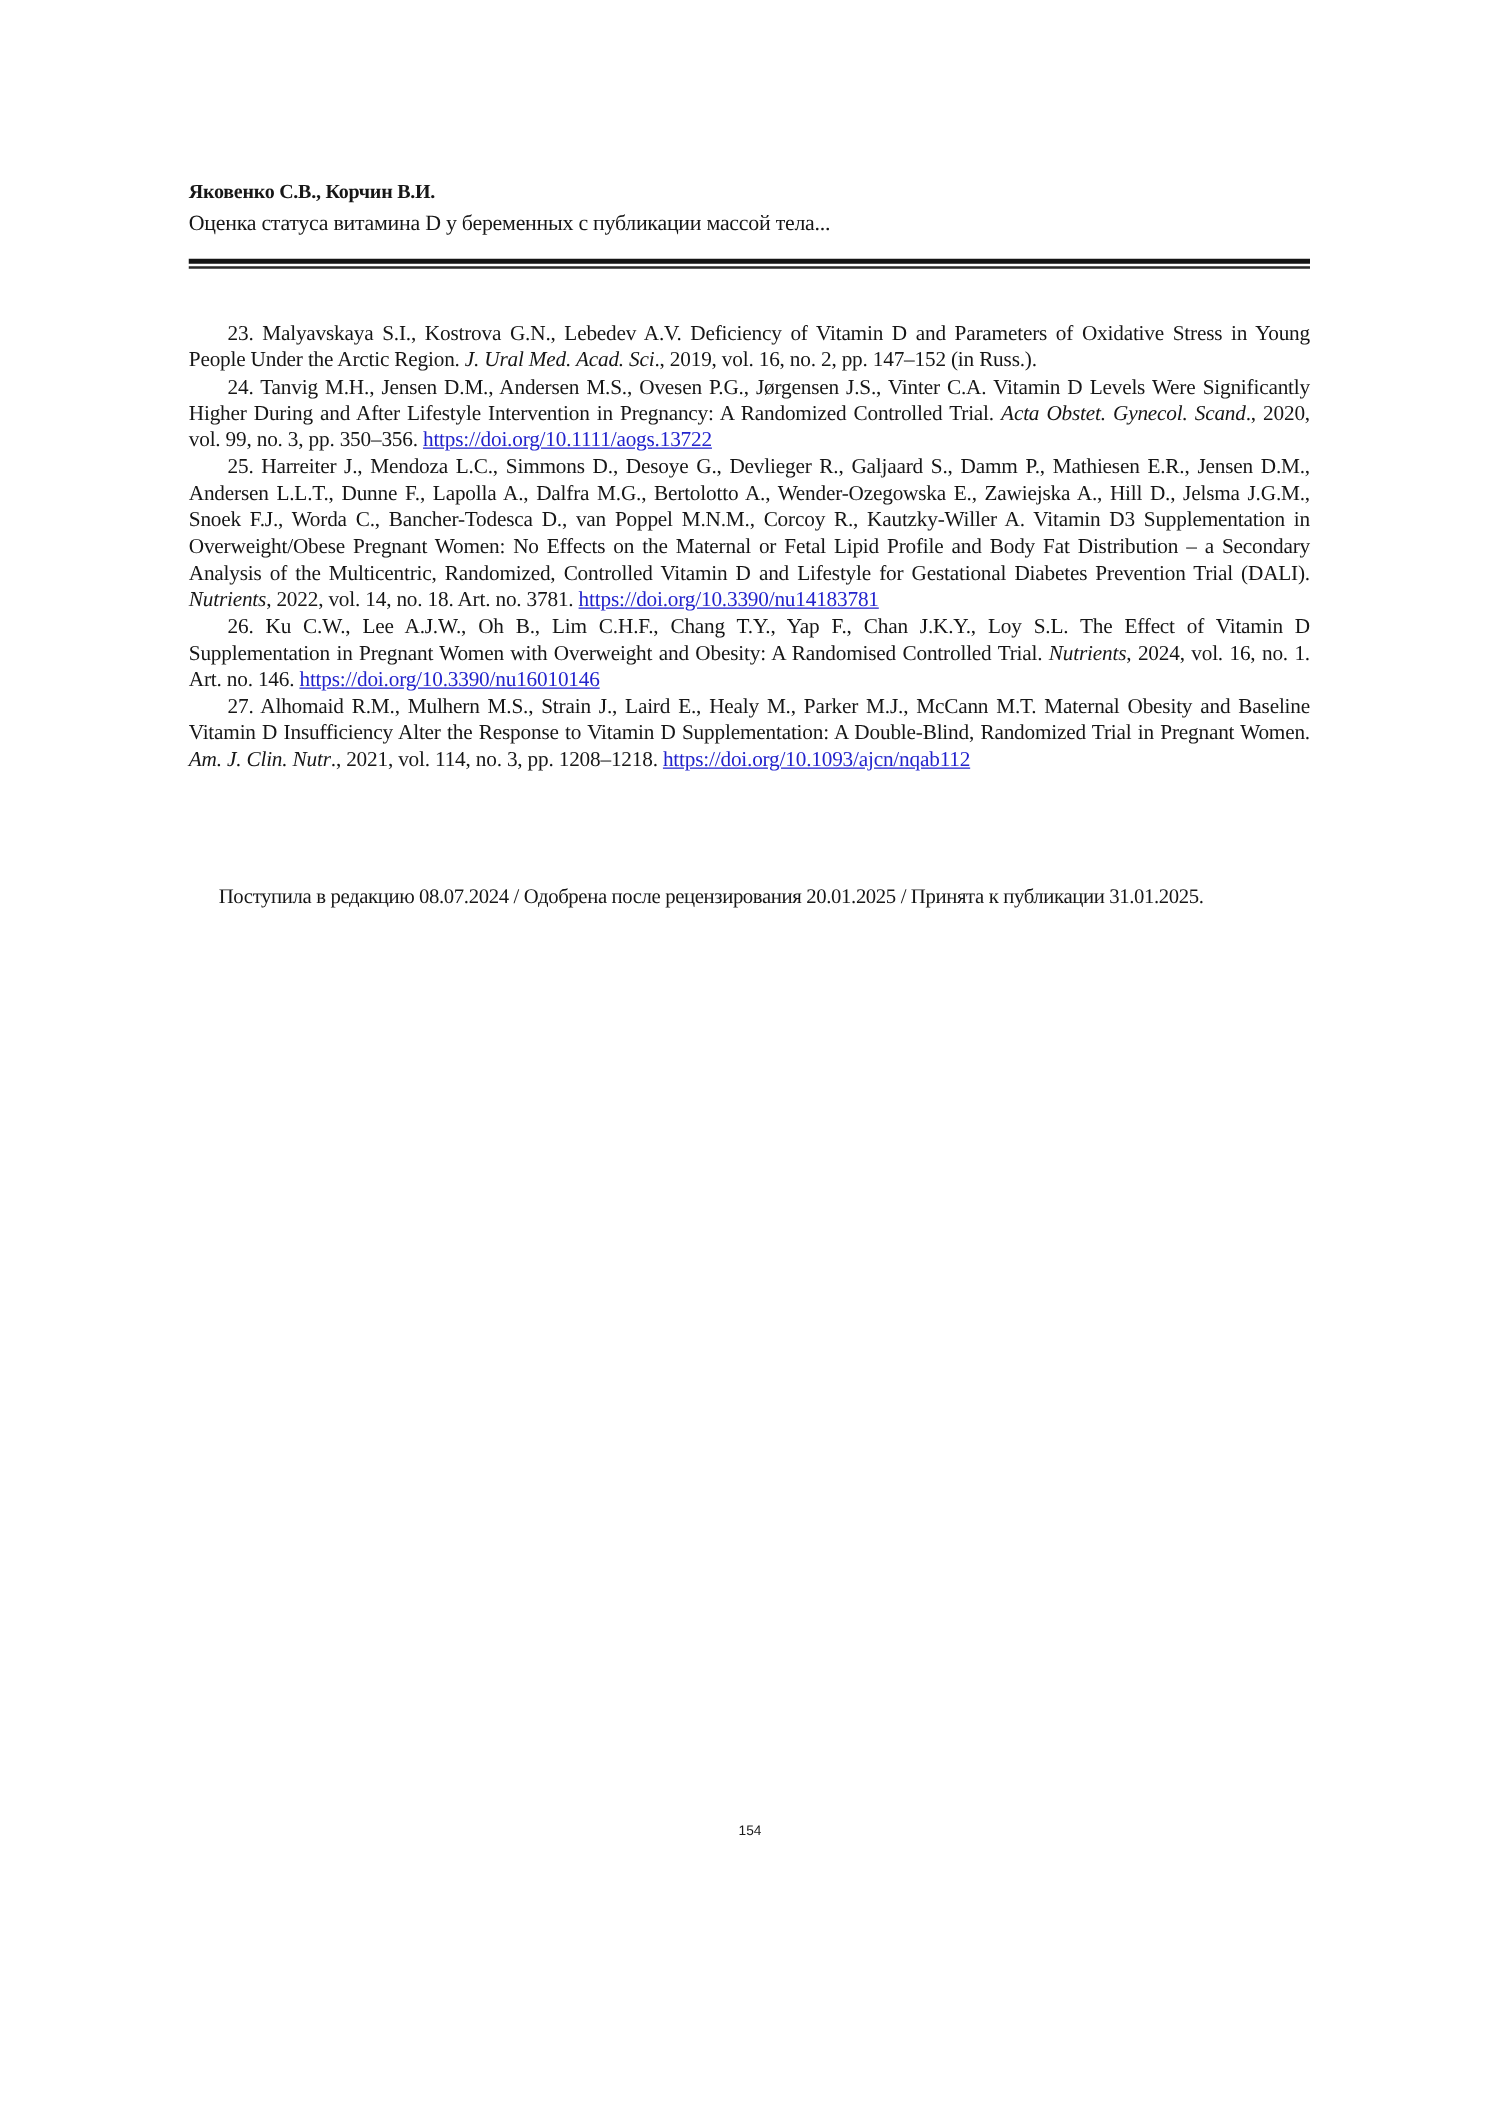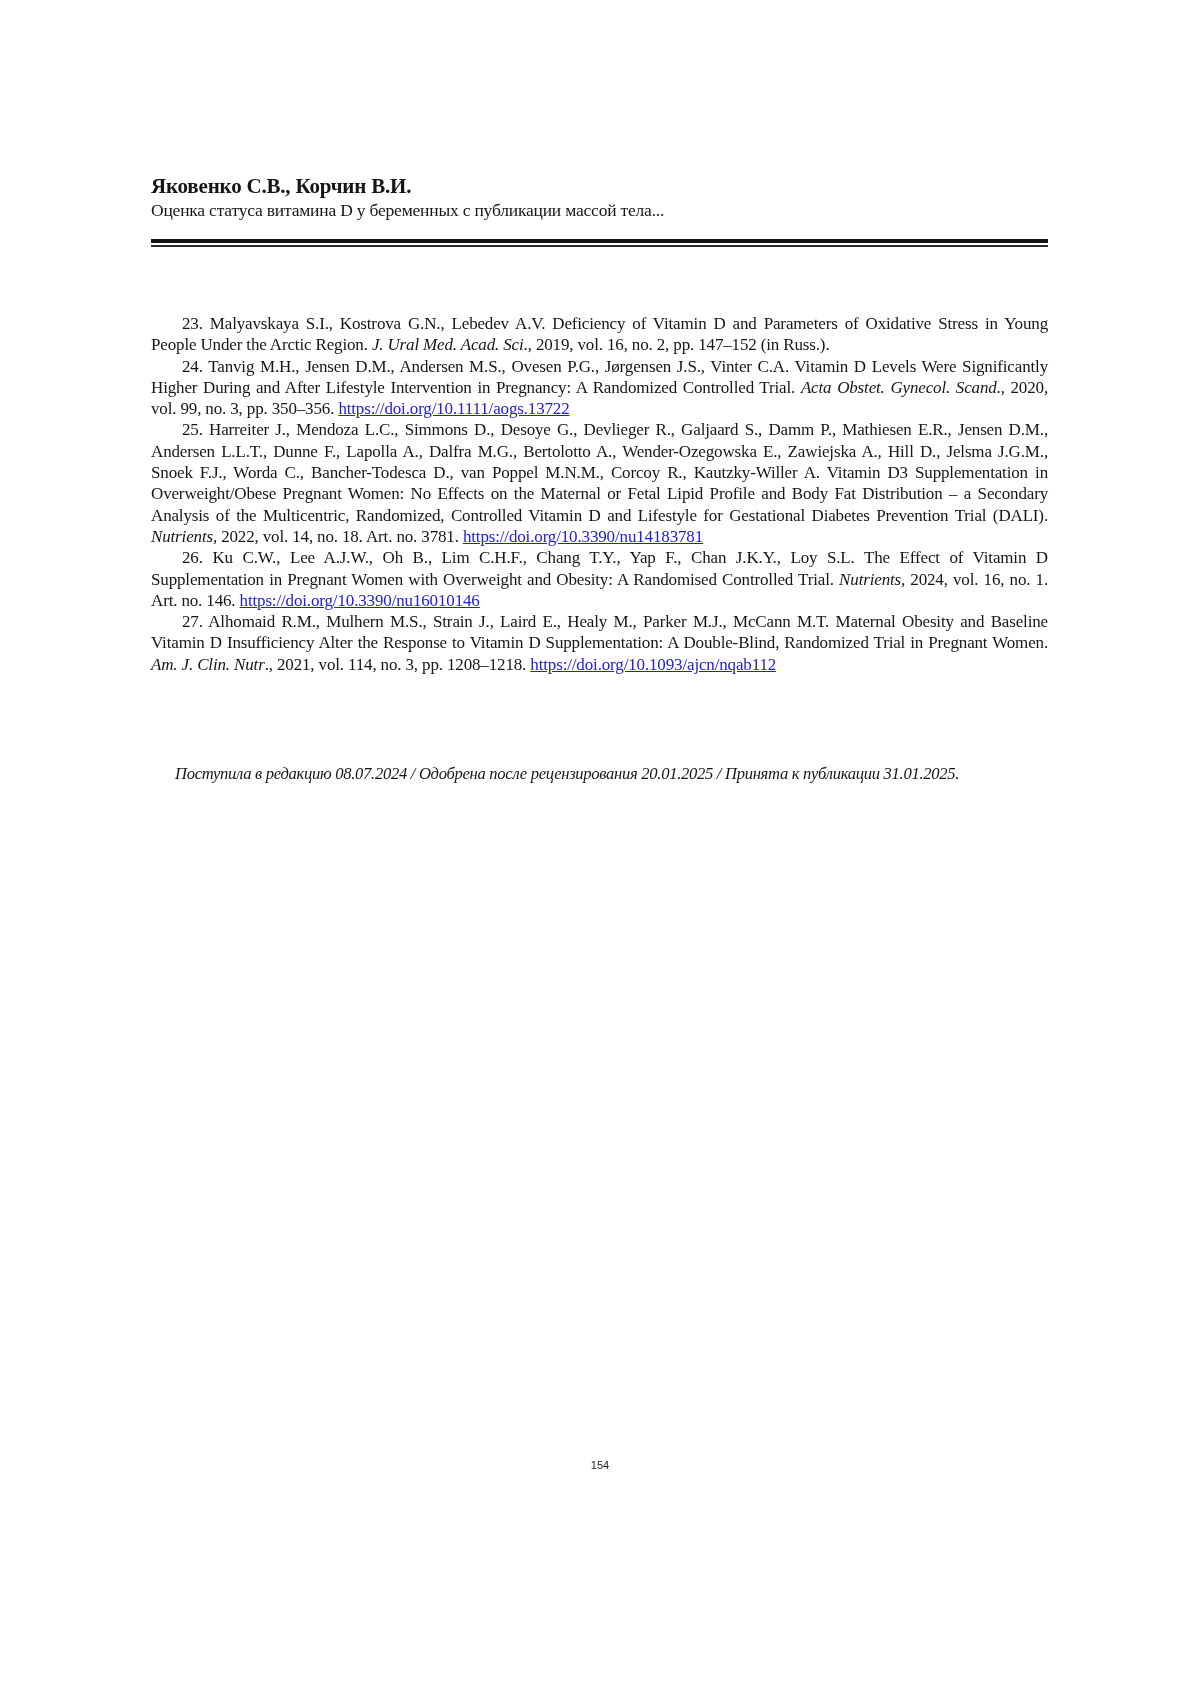--- a/index.html
+++ b/index.html
@@ -13,54 +13,52 @@
   }
   .content {
     position: absolute;
     left: 151px;
     width: 897px;
     top: 0;
   }
   .page-header { padding-top: 142px; }
   .authors-line {
     font-weight: bold;
-    font-size: 21px;
+    font-size: 16px;
     line-height: 24px;
     letter-spacing: -0.2px;
-    margin-top: 32px;
   }
   .article-title-line {
     font-size: 17.5px;
     line-height: 24px;
     letter-spacing: -0.2px;
   }
   .double-rule { margin-top: 17px; }
   .rule-thick { height: 4px; background: #141414; }
   .rule-thin  { height: 2px; background: #2a2a2a; margin-top: 2px; }
 
-  .references-list { margin-top: 66px; }
+  .references-list { margin-top: 41px; }
   .ref {
     font-size: 17px;
     line-height: 21.3px;
     text-align: justify;
     text-indent: 31px;
     letter-spacing: -0.15px;
   }
   .ref .normal { font-style: normal; }
   .ref .italic { font-style: italic; }
   .doi-link {
     color: var(--link-color, #2222cc);
     text-decoration: underline;
     cursor: pointer;
   }
 
   .submission-info {
     margin-top: 88px;
     padding-left: 24px;
-    font-style: italic;
     font-size: 16.6px;
     line-height: 22.5px;
     letter-spacing: -0.3px;
     white-space: nowrap;
     overflow: hidden;
   }
 
   .page-number {
     position: absolute;
     top: 1459px;

